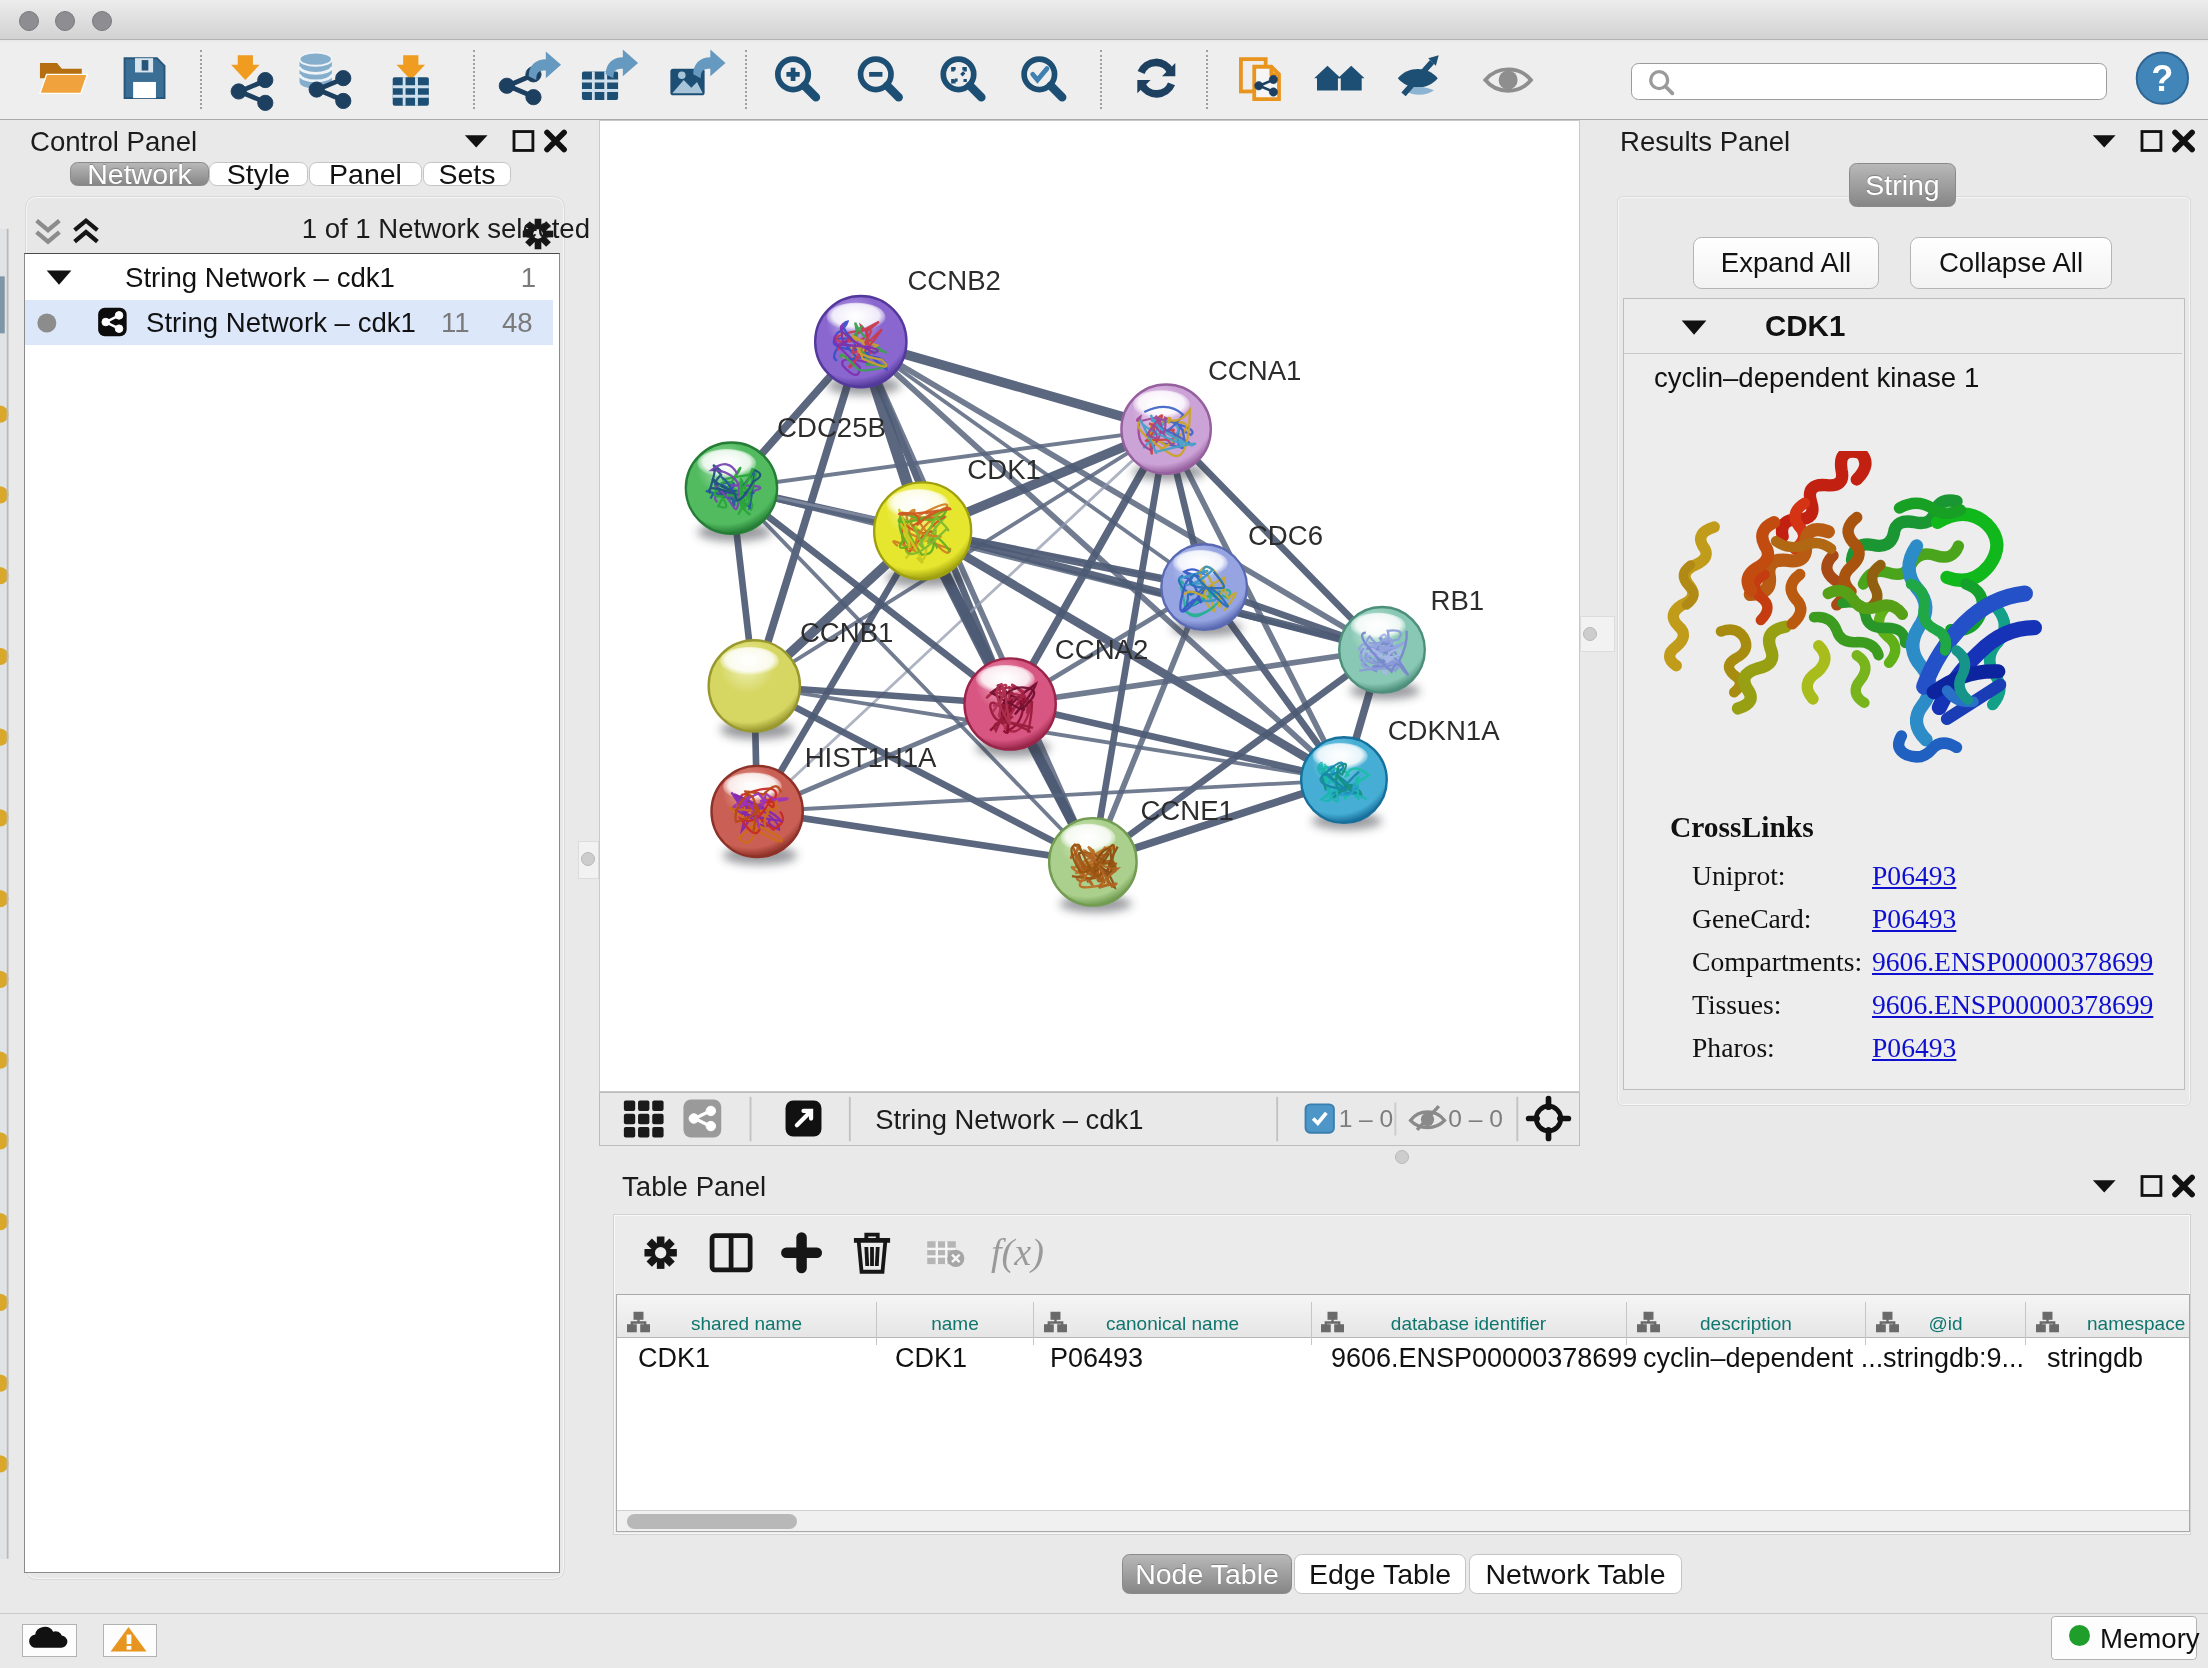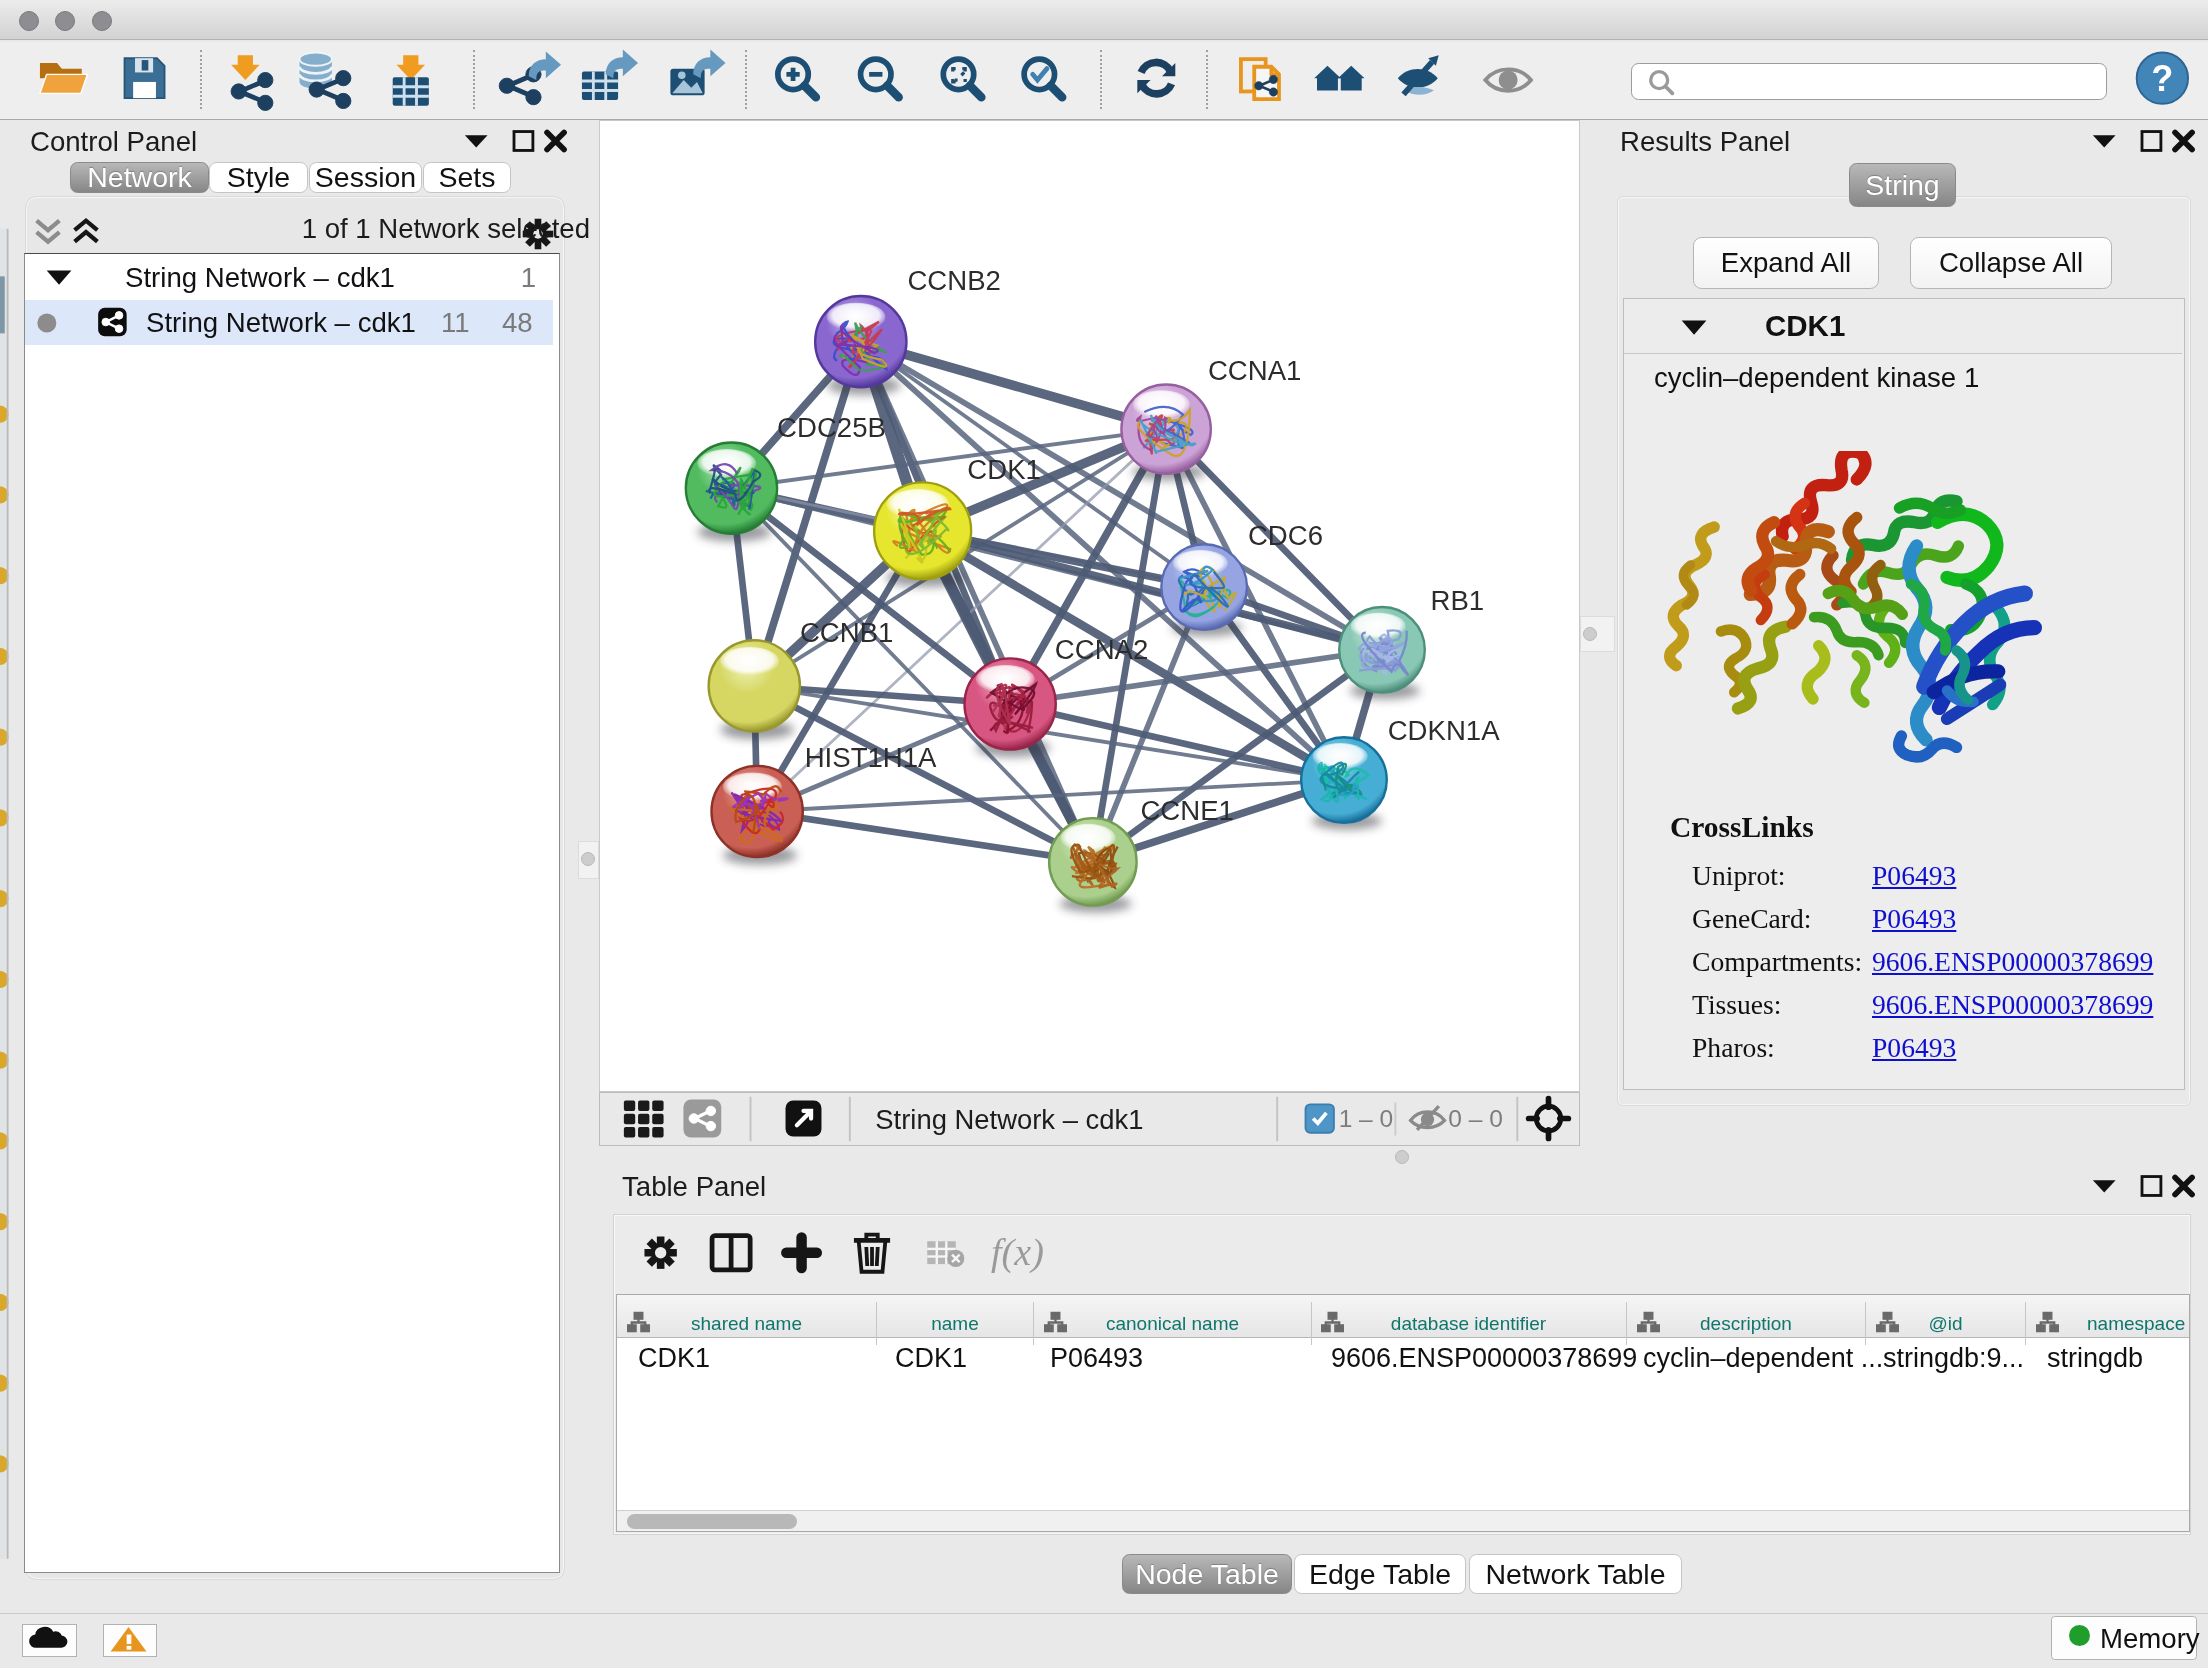--- a/index.html
+++ b/index.html
@@ -14,21 +14,21 @@
   font-size:27.6px; font-weight:normal; color:#3e3e3e; }
 
 #toolbar { position:absolute; left:0; top:42px; width:2208px; height:78px;
   background:#eeeeee; border-bottom:1.9px solid #a8a8a8; }
 .tsep { position:absolute; top:7.6px; height:59px; width:0;
   border-left:2.9px dotted #9f9f9f; }
 #searchbox { position:absolute; left:1631px; top:21px; width:476px; height:37px;
   background:#fff; border:1.9px solid #9b9b9b; border-radius:7.6px; }
 
 .ptitle { font-size:27.6px; color:#1b1b1b; position:absolute; }
-.tab { position:absolute; height:31px; border-radius:7.6px; font-size:28.5px;
+.tab { position:absolute; height:24px; border-radius:7.6px; font-size:28.5px;
   display:flex; align-items:center; justify-content:center; background:#fff;
   border:1.9px solid #c4c4c4; color:#111; }
 .tabsel { background:linear-gradient(#b8b8b8,#868686); color:#fff;
   border-color:#8a8a8a; text-shadow:0 -1px 1px rgba(0,0,0,.25); }
 
 #cp-outer { position:absolute; left:25px; top:196px; width:540px; height:1384px;
   border:1.9px solid #d9d9d9; border-radius:11.4px; background:#e7e7e7;
   box-shadow:inset 0 0 0 1px #f6f6f6; }
 #cp-tree { position:absolute; left:24px; top:253px; width:536px; height:1320px;
   background:#fff; border:1.9px solid #8a8a8a; border-top-color:#4a4a4a; }
@@ -258,21 +258,21 @@
         <line x1="22" y1="6" x2="22" y2="38"></line>
         <line x1="6" y1="22" x2="38" y2="22"></line>
         <line x1="11" y1="11" x2="33" y2="33"></line>
         <line x1="33" y1="11" x2="11" y2="33"></line>
       </g>
       <circle cx="22" cy="22" r="5" fill="#e7e7e7"></circle>
     </g>
   </svg>
   <div class="tab tabsel" style="left:70px; top:162px; width:139px;">Network</div>
   <div class="tab" style="left:209px; top:162px; width:99px;">Style</div>
-  <div class="tab" style="left:309px; top:162px; width:113px;">Session</div>
+  <div class="tab" style="left:309px; top:162px; width:113px;">Panel</div>
   <div class="tab" style="left:423px; top:162px; width:88px;">Sets</div>
   <div class="ptitle" style="left:0px; top:213px; width:590px; text-align:right;">1 of 1 Network selected</div>
   <div id="cp-tree">
     <div class="trow" style="top:1.9px;">
       <svg width="38" height="38" viewBox="0 0 40 40" style="position:absolute;left:16px;top:2.9px;">
         <path d="M 6 12 L 32 12 L 19 27 Z" fill="#111"></path>
       </svg>
       <span style="position:absolute;left:100px;top:5.7px;">String Network – cdk1</span>
       <span style="position:absolute;right:17px;top:5.7px;color:#7a7a7a;">1</span>
     </div>

